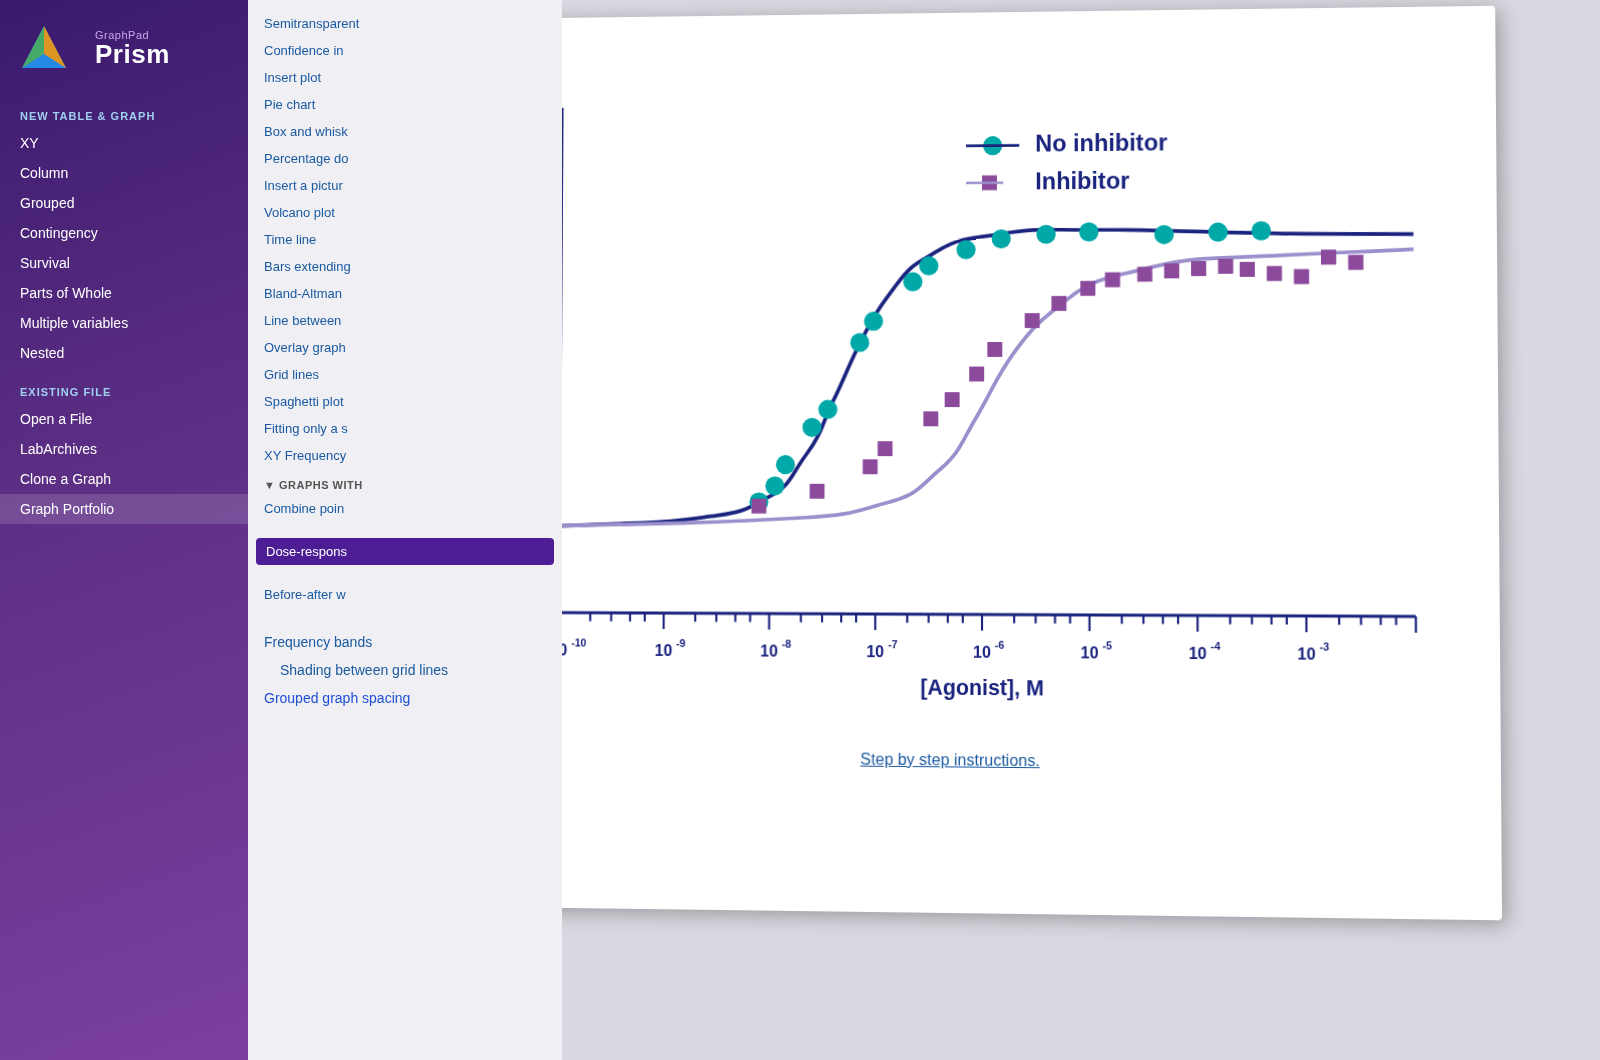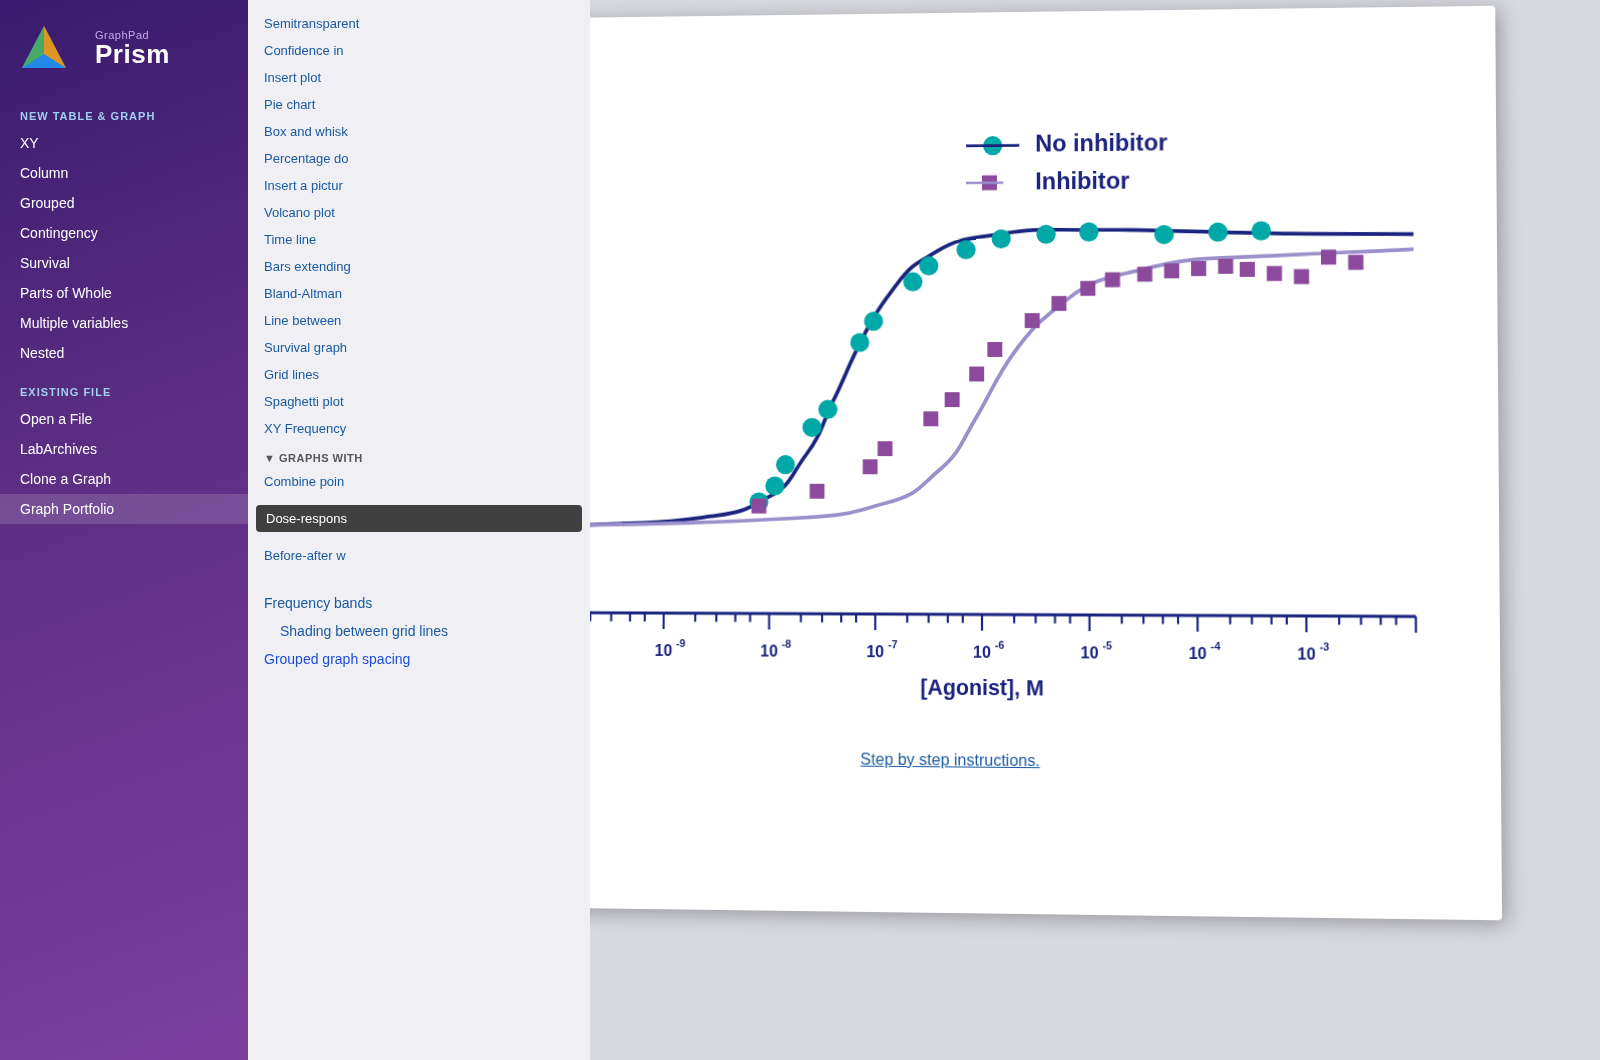--- a/index.html
+++ b/index.html
@@ -73,45 +73,45 @@
 
     .sidebar-item.active {
       background: rgba(255,255,255,0.15);
     }
 
     
     .middle-panel {
       position: absolute;
       left: 248px;
       top: 0;
-      width: 342px;
+      width: 314px;
       height: 1060px;
       background: #f0f0f4;
       z-index: 8;
       overflow-y: auto;
       padding-top: 10px;
     }
 
     .middle-panel::-webkit-scrollbar { display: none; }
 
     .middle-item {
       padding: 6px 16px;
       font-size: 13px;
       color: #1a5aa0;
       cursor: pointer;
       white-space: nowrap;
       overflow: hidden;
       text-overflow: ellipsis;
     }
 
     .middle-item.active {
-      background: #404040;
+      background: #4c1d95;
       color: white;
       border-radius: 4px;
-      margin: 10px 8px;
+      margin: 16px 8px;
       padding: 6px 10px;
     }
 
     .middle-section-label {
       padding: 10px 16px 4px 16px;
       font-size: 11px;
       font-weight: 700;
       color: #555;
       letter-spacing: 0.5px;
       display: flex;
@@ -213,23 +213,24 @@
   <div class="middle-item">Insert plot</div>
   <div class="middle-item">Pie chart</div>
   <div class="middle-item">Box and whisk</div>
   <div class="middle-item">Percentage do</div>
   <div class="middle-item">Insert a pictur</div>
   <div class="middle-item">Volcano plot</div>
   <div class="middle-item">Time line</div>
   <div class="middle-item">Bars extending</div>
   <div class="middle-item">Bland-Altman</div>
   <div class="middle-item">Line between</div>
-  <div class="middle-item">Survival graph</div>
+  <div class="middle-item">Overlay graph</div>
   <div class="middle-item">Grid lines</div>
   <div class="middle-item">Spaghetti plot</div>
+  <div class="middle-item">Fitting only a s</div>
   <div class="middle-item">XY Frequency</div>
 
   <div class="middle-section-label">▼ GRAPHS WITH</div>
 
   <div class="middle-item">Combine poin</div>
   <div class="middle-item active">Dose-respons</div>
   <div class="middle-item">Before-after w</div>
 
   <div style="height: 20px;"></div>
   <div class="bottom-item" style="padding: 6px 16px; font-size: 14px; color: #1a5aa0; cursor: pointer;">Frequency bands</div>

